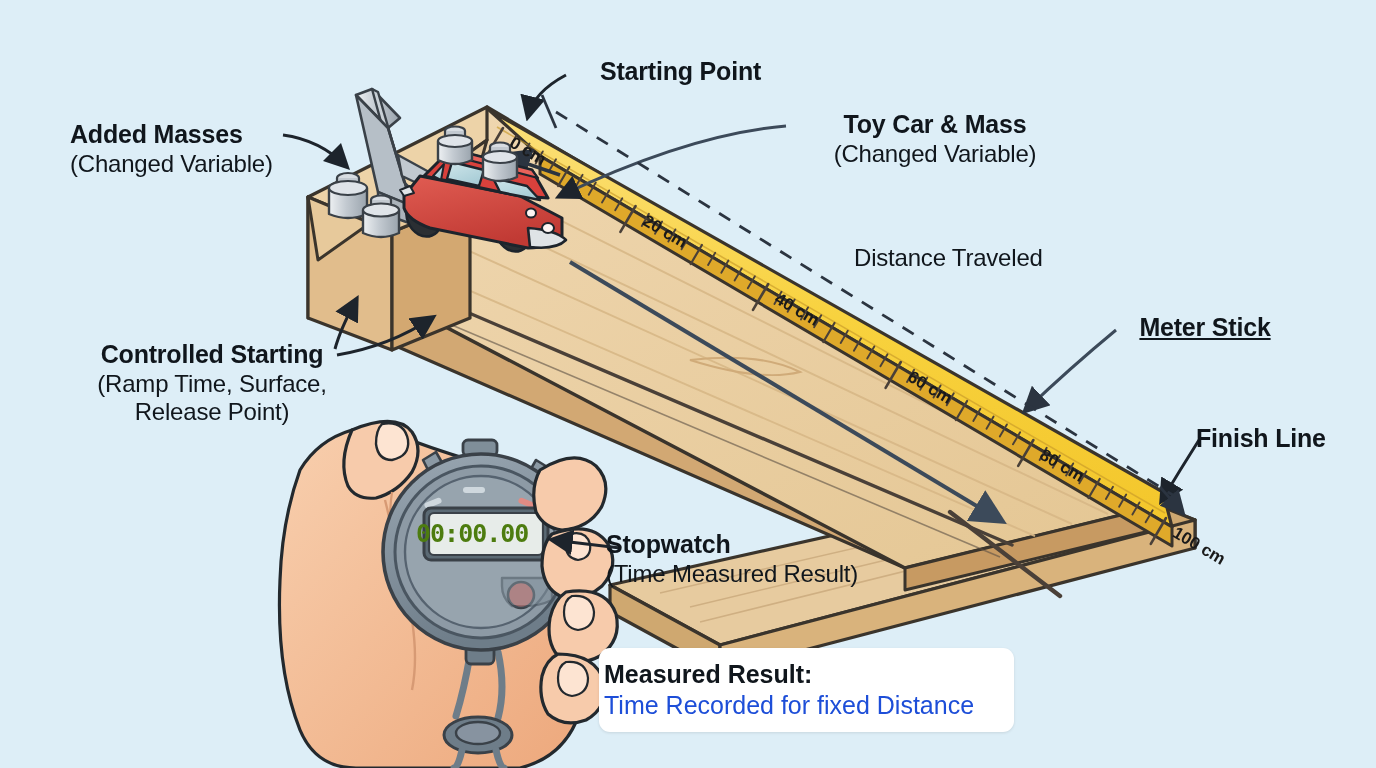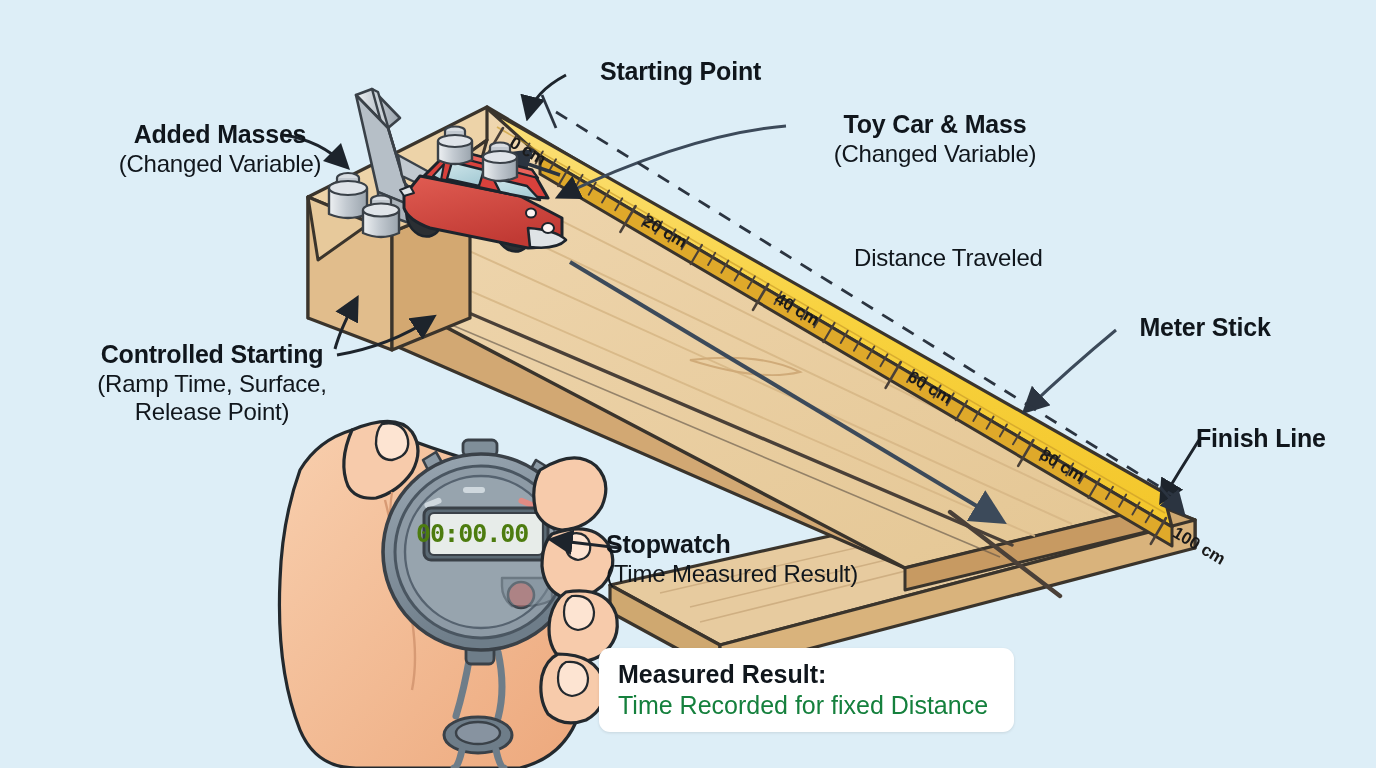--- a/index.html
+++ b/index.html
@@ -12,37 +12,37 @@
   }
   #stage{position:absolute;inset:0;width:1376px;height:768px;}
   svg#scene{position:absolute;left:0;top:0;width:1376px;height:768px;}
 
   .lbl{position:absolute;color:#10161c;line-height:1.18;}
   .lbl .t1{font-weight:bold;font-size:25px;letter-spacing:-.2px;white-space:nowrap;}
   .lbl .t2{font-weight:normal;font-size:24px;letter-spacing:-.2px;white-space:nowrap;}
   .lbl.center{text-align:center;}
   .lbl.left{text-align:left;}
 
-  #added-masses{left:70px;top:120px;width:300px;text-align:center;}
+  #added-masses{left:70px;top:120px;width:300px;text-align:left;}
   #starting-point{left:600px;top:57px;}
   #toy-car{left:780px;top:110px;width:310px;text-align:center;}
   #controlled{left:62px;top:340px;width:300px;text-align:center;}
   #distance-traveled{left:854px;top:244px;}
-  #meter-stick{left:1110px;top:313px;width:190px;text-align:center;}
+  #meter-stick{left:1110px;top:313px;width:190px;text-align:center;text-decoration:underline;}
   #finish-line{left:1196px;top:424px;}
   #stopwatch-label{left:606px;top:530px;}
 
   #result-box{
     position:absolute;left:599px;top:648px;width:415px;height:84px;
     background:#ffffff;border-radius:11px;
     box-shadow:0 1px 3px rgba(0,0,0,.10);
-    box-sizing:border-box;padding:12px 0 0 19px;
+    box-sizing:border-box;padding:12px 0 0 5px;
   }
   #result-box .t1{font-weight:bold;font-size:25px;color:#10161c;}
-  #result-box .t2{font-weight:normal;font-size:25px;color:#15803d;margin-top:2px;}
+  #result-box .t2{font-weight:normal;font-size:25px;color:#1d4ed8;margin-top:2px;}
 
   .ruler-num{
     position:absolute;font-size:17px;font-weight:600;color:#1a1a1a;
     font-family:"Liberation Sans", sans-serif;white-space:nowrap;
     transform-origin:0 0;
   }
   #sw-digits{
     position:absolute;left:416px;top:519px;width:108px;text-align:center;
     font-family:"DejaVu Sans Mono", monospace;font-size:25px;font-weight:bold;
     color:#4d7c0f;letter-spacing:-1px;

